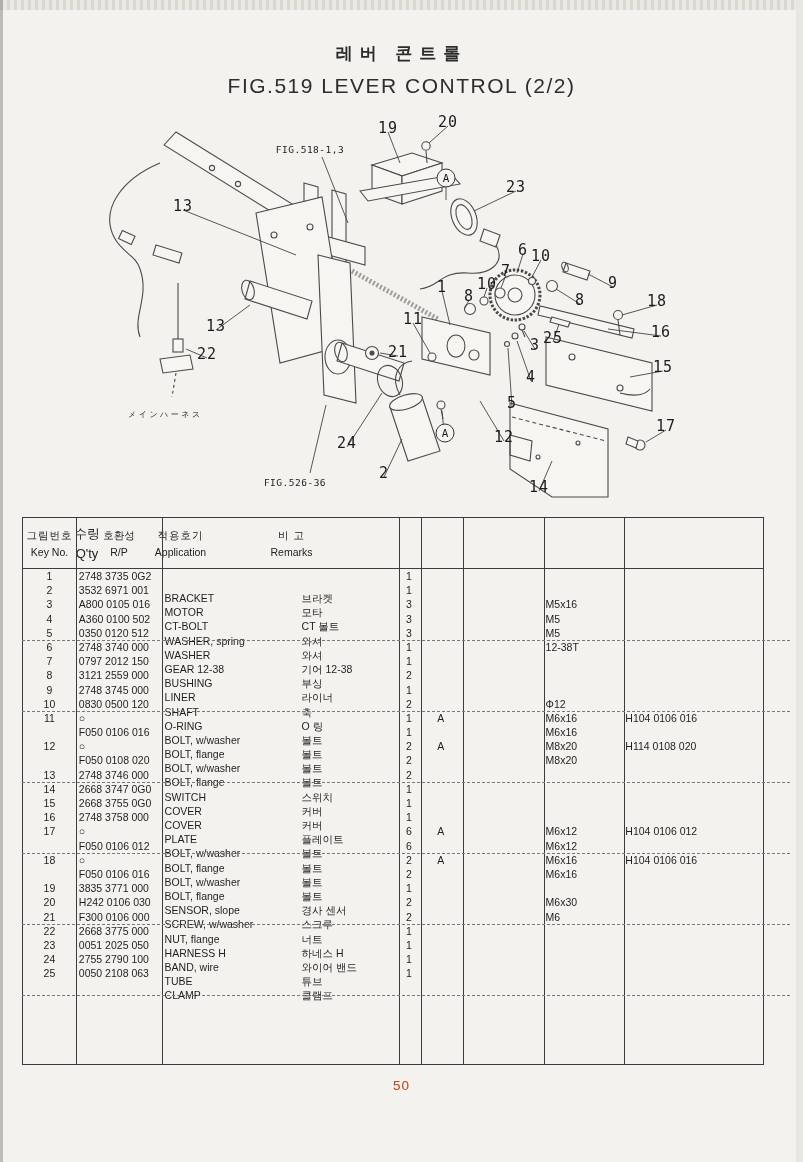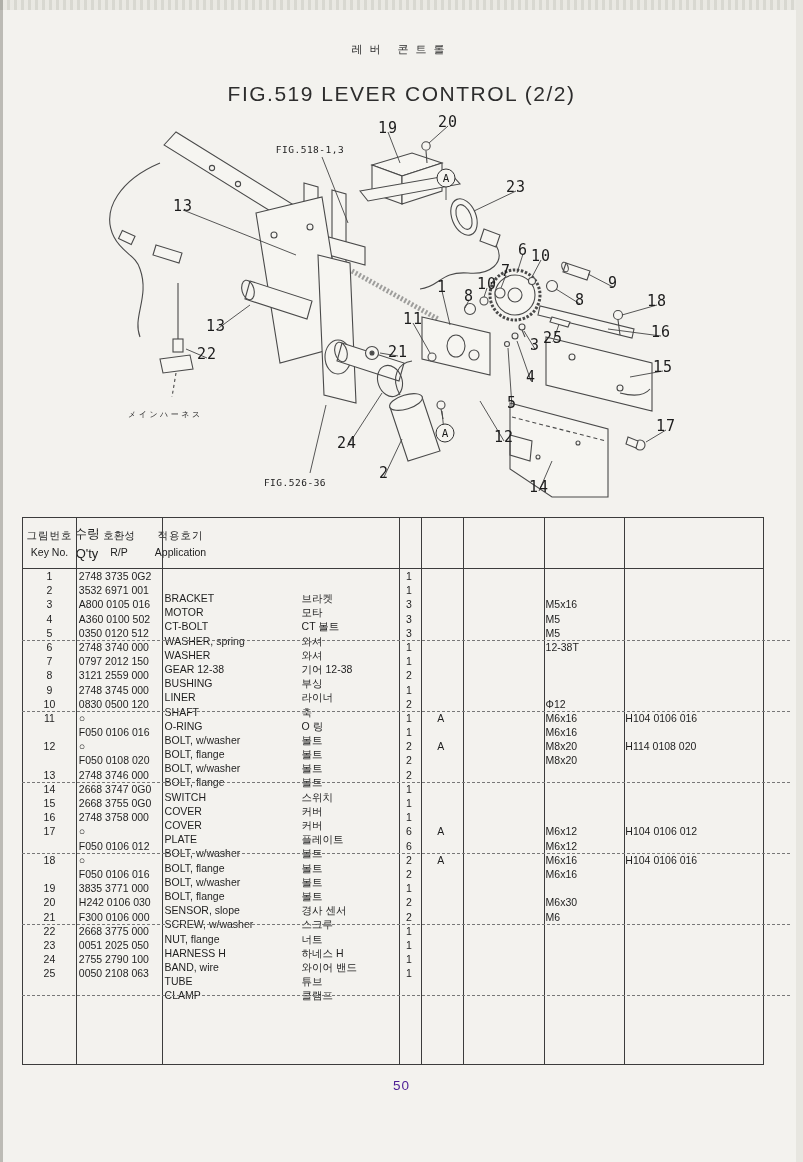--- a/index.html
+++ b/index.html
@@ -11,22 +11,22 @@
   }
   
   .edge-top{position:absolute;top:0;left:0;right:0;height:10px;
     background:repeating-linear-gradient(90deg,#cfcfc7 0 3px,#e6e5df 3px 7px);opacity:.75;}
   .edge-bottom{position:absolute;bottom:0;left:0;right:0;height:11px;
     background:repeating-linear-gradient(90deg,#c7c7bf 0 2px,#dedดd7 2px 5px),#d4d3cc;}
   .edge-left{position:absolute;top:0;bottom:0;left:0;width:3px;background:#8e8e86;opacity:.55;}
   .edge-right{position:absolute;top:0;bottom:0;right:0;width:7px;background:#e7e6e0;}
 
   .title-kr{position:absolute;top:42px;left:0;right:0;margin:0;text-align:center;
-    font-size:11px;font-weight:400;letter-spacing:7px;color:#2b2b2b;}
-  .title-en{position:absolute;top:74px;left:0;right:0;margin:8px;text-align:center;
+    font-size:17px;font-weight:700;letter-spacing:7px;color:#2b2b2b;}
+  .title-en{position:absolute;top:74px;left:0;right:0;margin:0;text-align:center;
     font-size:21px;font-weight:400;letter-spacing:1.5px;color:#2d2d2d;}
 
   
   #diagram{position:absolute;left:60px;top:105px;width:680px;height:400px;}
   #diagram .shape{stroke:#4a4a4a;stroke-width:1.1;fill:none;}
   #diagram line.leader{stroke:#444;stroke-width:0.9;}
   #diagram text.co{font-family:"DejaVu Sans Mono",monospace;font-size:15px;fill:#1c1c1c;
     text-anchor:middle;letter-spacing:1px;}
   #diagram text.coA{font-size:11px;letter-spacing:0;}
   #diagram circle.coC{stroke:#333;stroke-width:1;fill:#f5f4f0;}
@@ -53,21 +53,21 @@
   .c-pno{width:86px;}
   .c-name{width:237px;position:relative;margin-top:22px;}
   .nm-kr{position:absolute;left:140px;top:0;}
   .c-qty{width:22px;text-align:center;padding:0;}
   .c-rp{width:42px;text-align:center;}
   .c-app{width:81px;}
   .c-desc{width:80px;}
   .c-rem{width:141px;}
 
   .pageno{position:absolute;top:1078px;left:0;right:0;text-align:center;
-    font-size:13.5px;color:#4c1d95;letter-spacing:1px;}
+    font-size:13.5px;color:#c2410c;letter-spacing:1px;}
 </style>
 </head>
 <body>
 
 <div>
   <div class="edge-top"></div>
   <div class="edge-left"></div>
   <div class="edge-right"></div>
   <div class="edge-bottom"></div>
 
@@ -300,20 +300,24 @@
         <span class="en">Q'ty</span>
       </div>
       <div class="th" style="width:42px">
         <span class="kr" style="letter-spacing:0">호환성</span>
         <span class="en">R/P</span>
       </div>
       <div class="th" style="width:81px">
         <span class="kr">적용호기</span>
         <span class="en">Application</span>
       </div>
+      <div class="th" style="width:141px">
+        <span class="kr">비   고</span>
+        <span class="en">Remarks</span>
+      </div>
     </div>
     <div class="tbody">
         <div class="trow">
           <div class="cell c-key">1</div>
           <div class="cell c-pno">2748 3735 0G2</div>
           <div class="cell c-name"><span class="nm-en">BRACKET</span><span class="nm-kr">브라켓</span></div>
           <div class="cell c-qty">1</div>
           <div class="cell c-rp"></div>
           <div class="cell c-app"></div>
           <div class="cell c-desc"></div>

